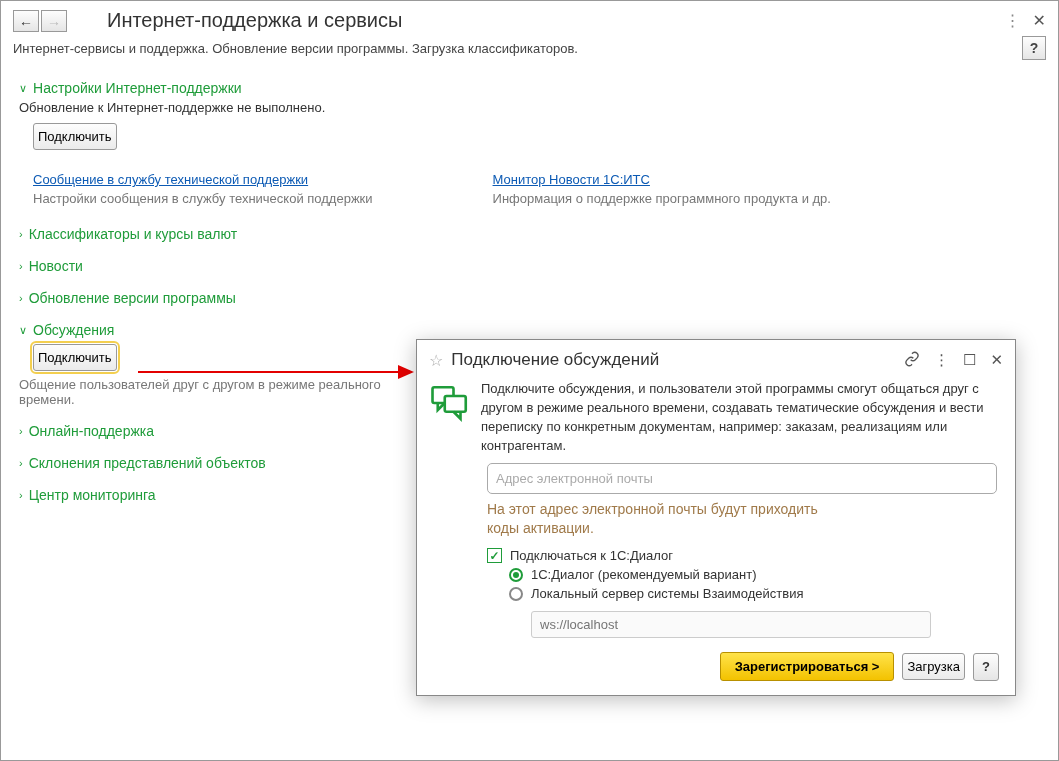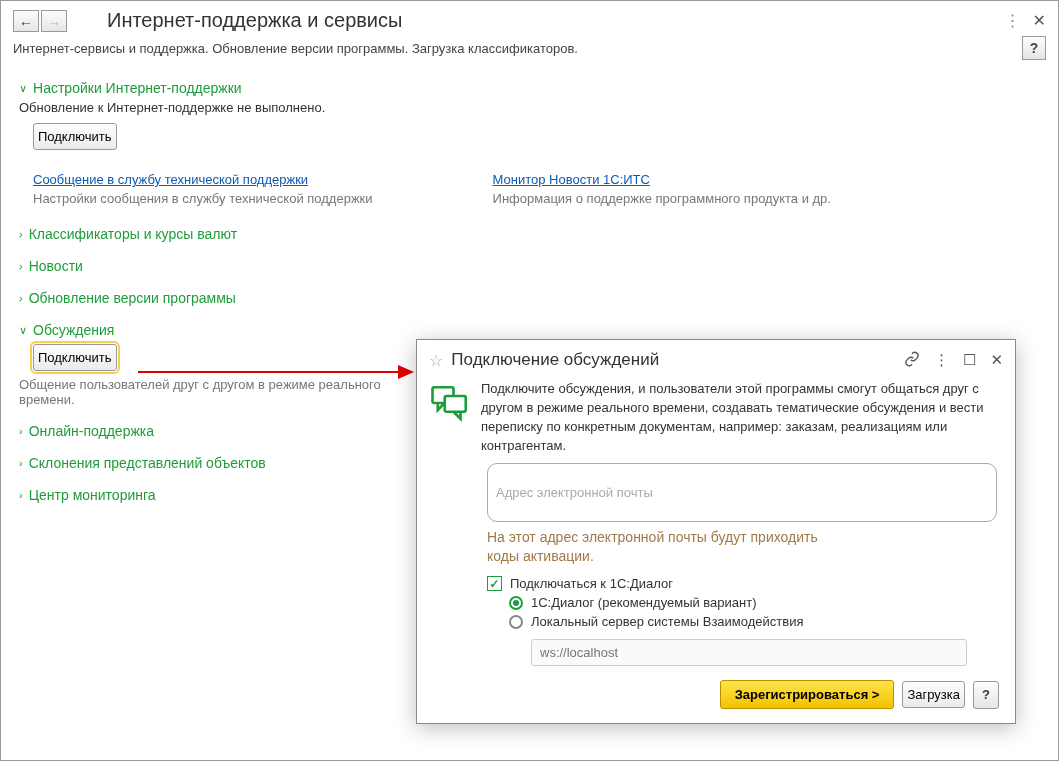--- a/index.html
+++ b/index.html
@@ -129,23 +129,23 @@
   .star-icon { color: #aaa; font-size: 16px; }
   .dlg-title { font-size: 17px; flex: 1; }
   .dlg-tools { display: flex; gap: 14px; align-items: center; color:#555; }
   .dlg-tools span { cursor: pointer; font-size: 15px; }
   .dlg-body { display: flex; padding: 4px 16px 0 12px; gap: 10px; }
   .bubble-icon { flex: 0 0 40px; margin-top: 2px; }
   .dlg-text { color: #333; line-height: 1.45; }
   .dlg-inner { padding: 8px 18px 0 70px; }
   .text-input {
     width: 100%;
-    padding: 21px 8px;
+    padding: 7px 8px;
     border: 1px solid #aaa;
-    border-radius: 10px;
+    border-radius: 5px;
     font-size: 13px;
     color: #0f172a;
   }
   .text-input::placeholder { color: #aaa; }
   .hint { color: #a07a4a; font-size: 14px; margin: 6px 0 10px 0; line-height:1.35; max-width: 360px;}
   .chk-row, .radio-row { display: flex; align-items: center; gap: 8px; margin: 4px 0; font-size: 13px; }
   .chk-box {
     width: 15px; height: 15px;
     border: 1px solid #1f9c3a;
     display: inline-flex;
@@ -164,21 +164,21 @@
     justify-content: center;
   }
   .radio-outer.empty { border-color: #888; }
   .radio-inner {
     width: 6px; height: 6px;
     background: #1f9c3a;
     border-radius: 50%;
   }
   .radio-group { margin-left: 22px; }
   .disabled-input {
-    width: 436px;
+    width: 400px;
     padding: 5px 8px;
     border: 1px solid #ccc;
     border-radius: 3px;
     color: #bbb;
     background: #fafafa;
     margin: 6px 0 0 22px;
     font-size: 13px;
   }
   .dlg-footer {
     display: flex;

